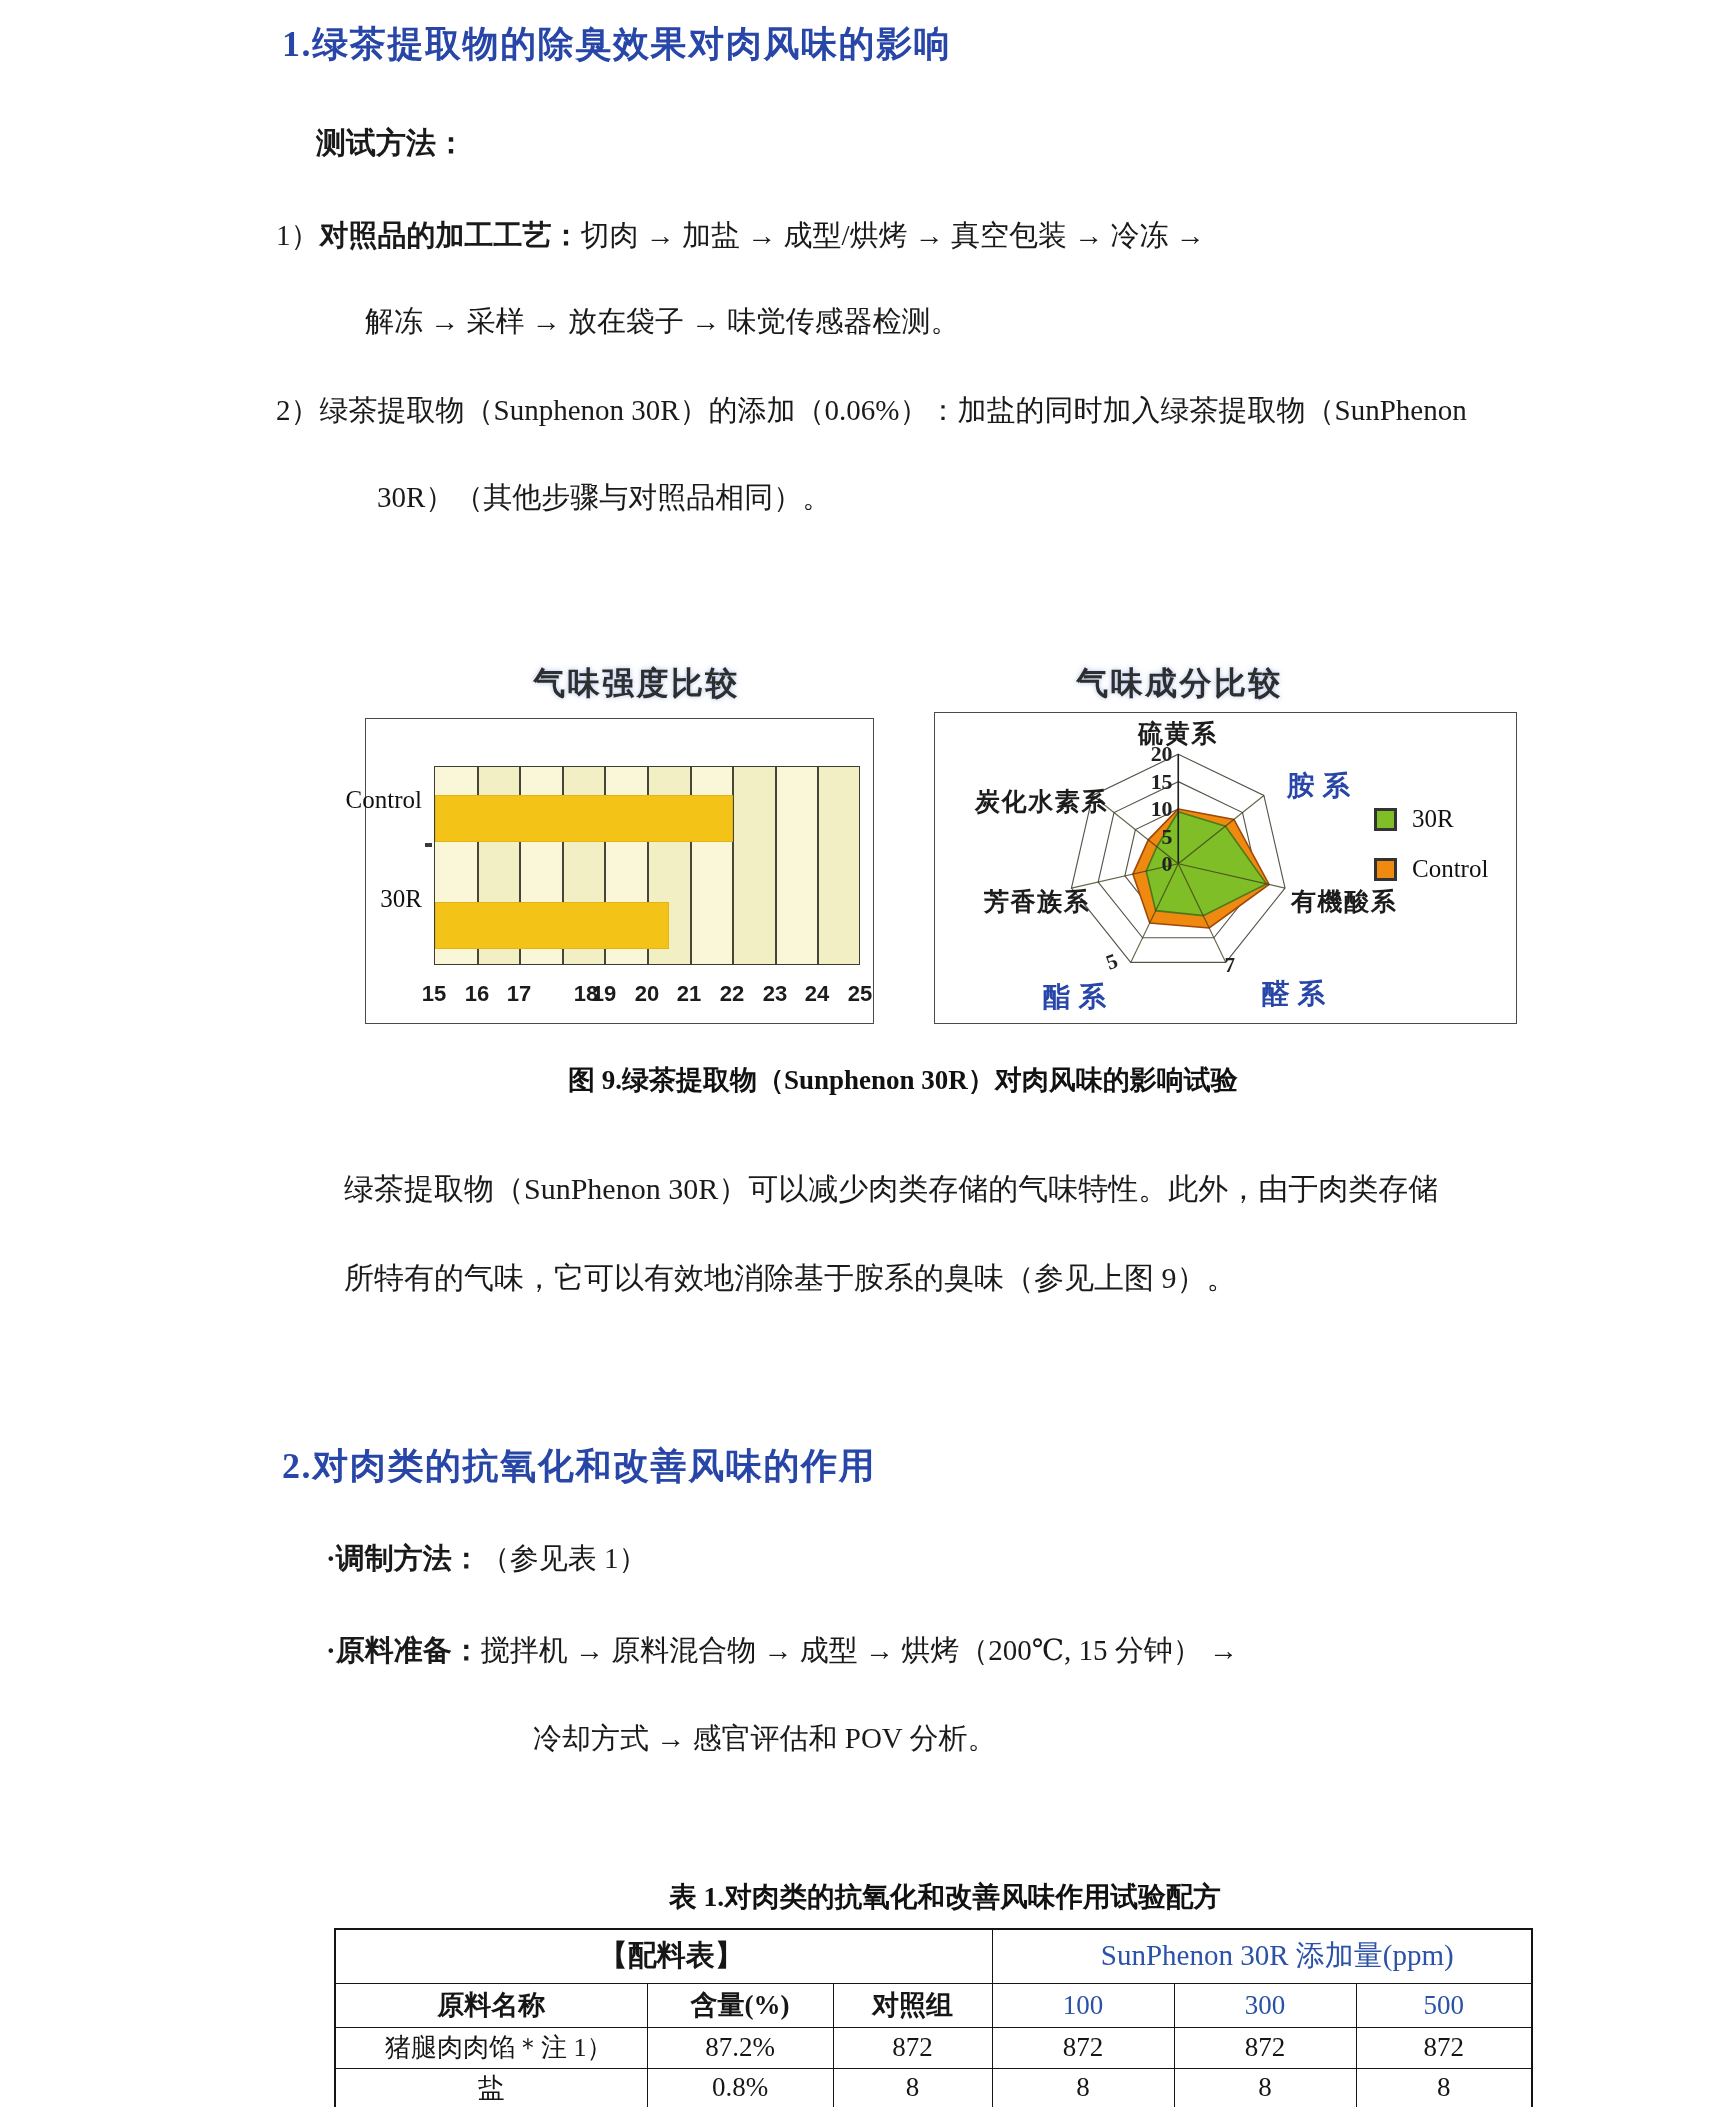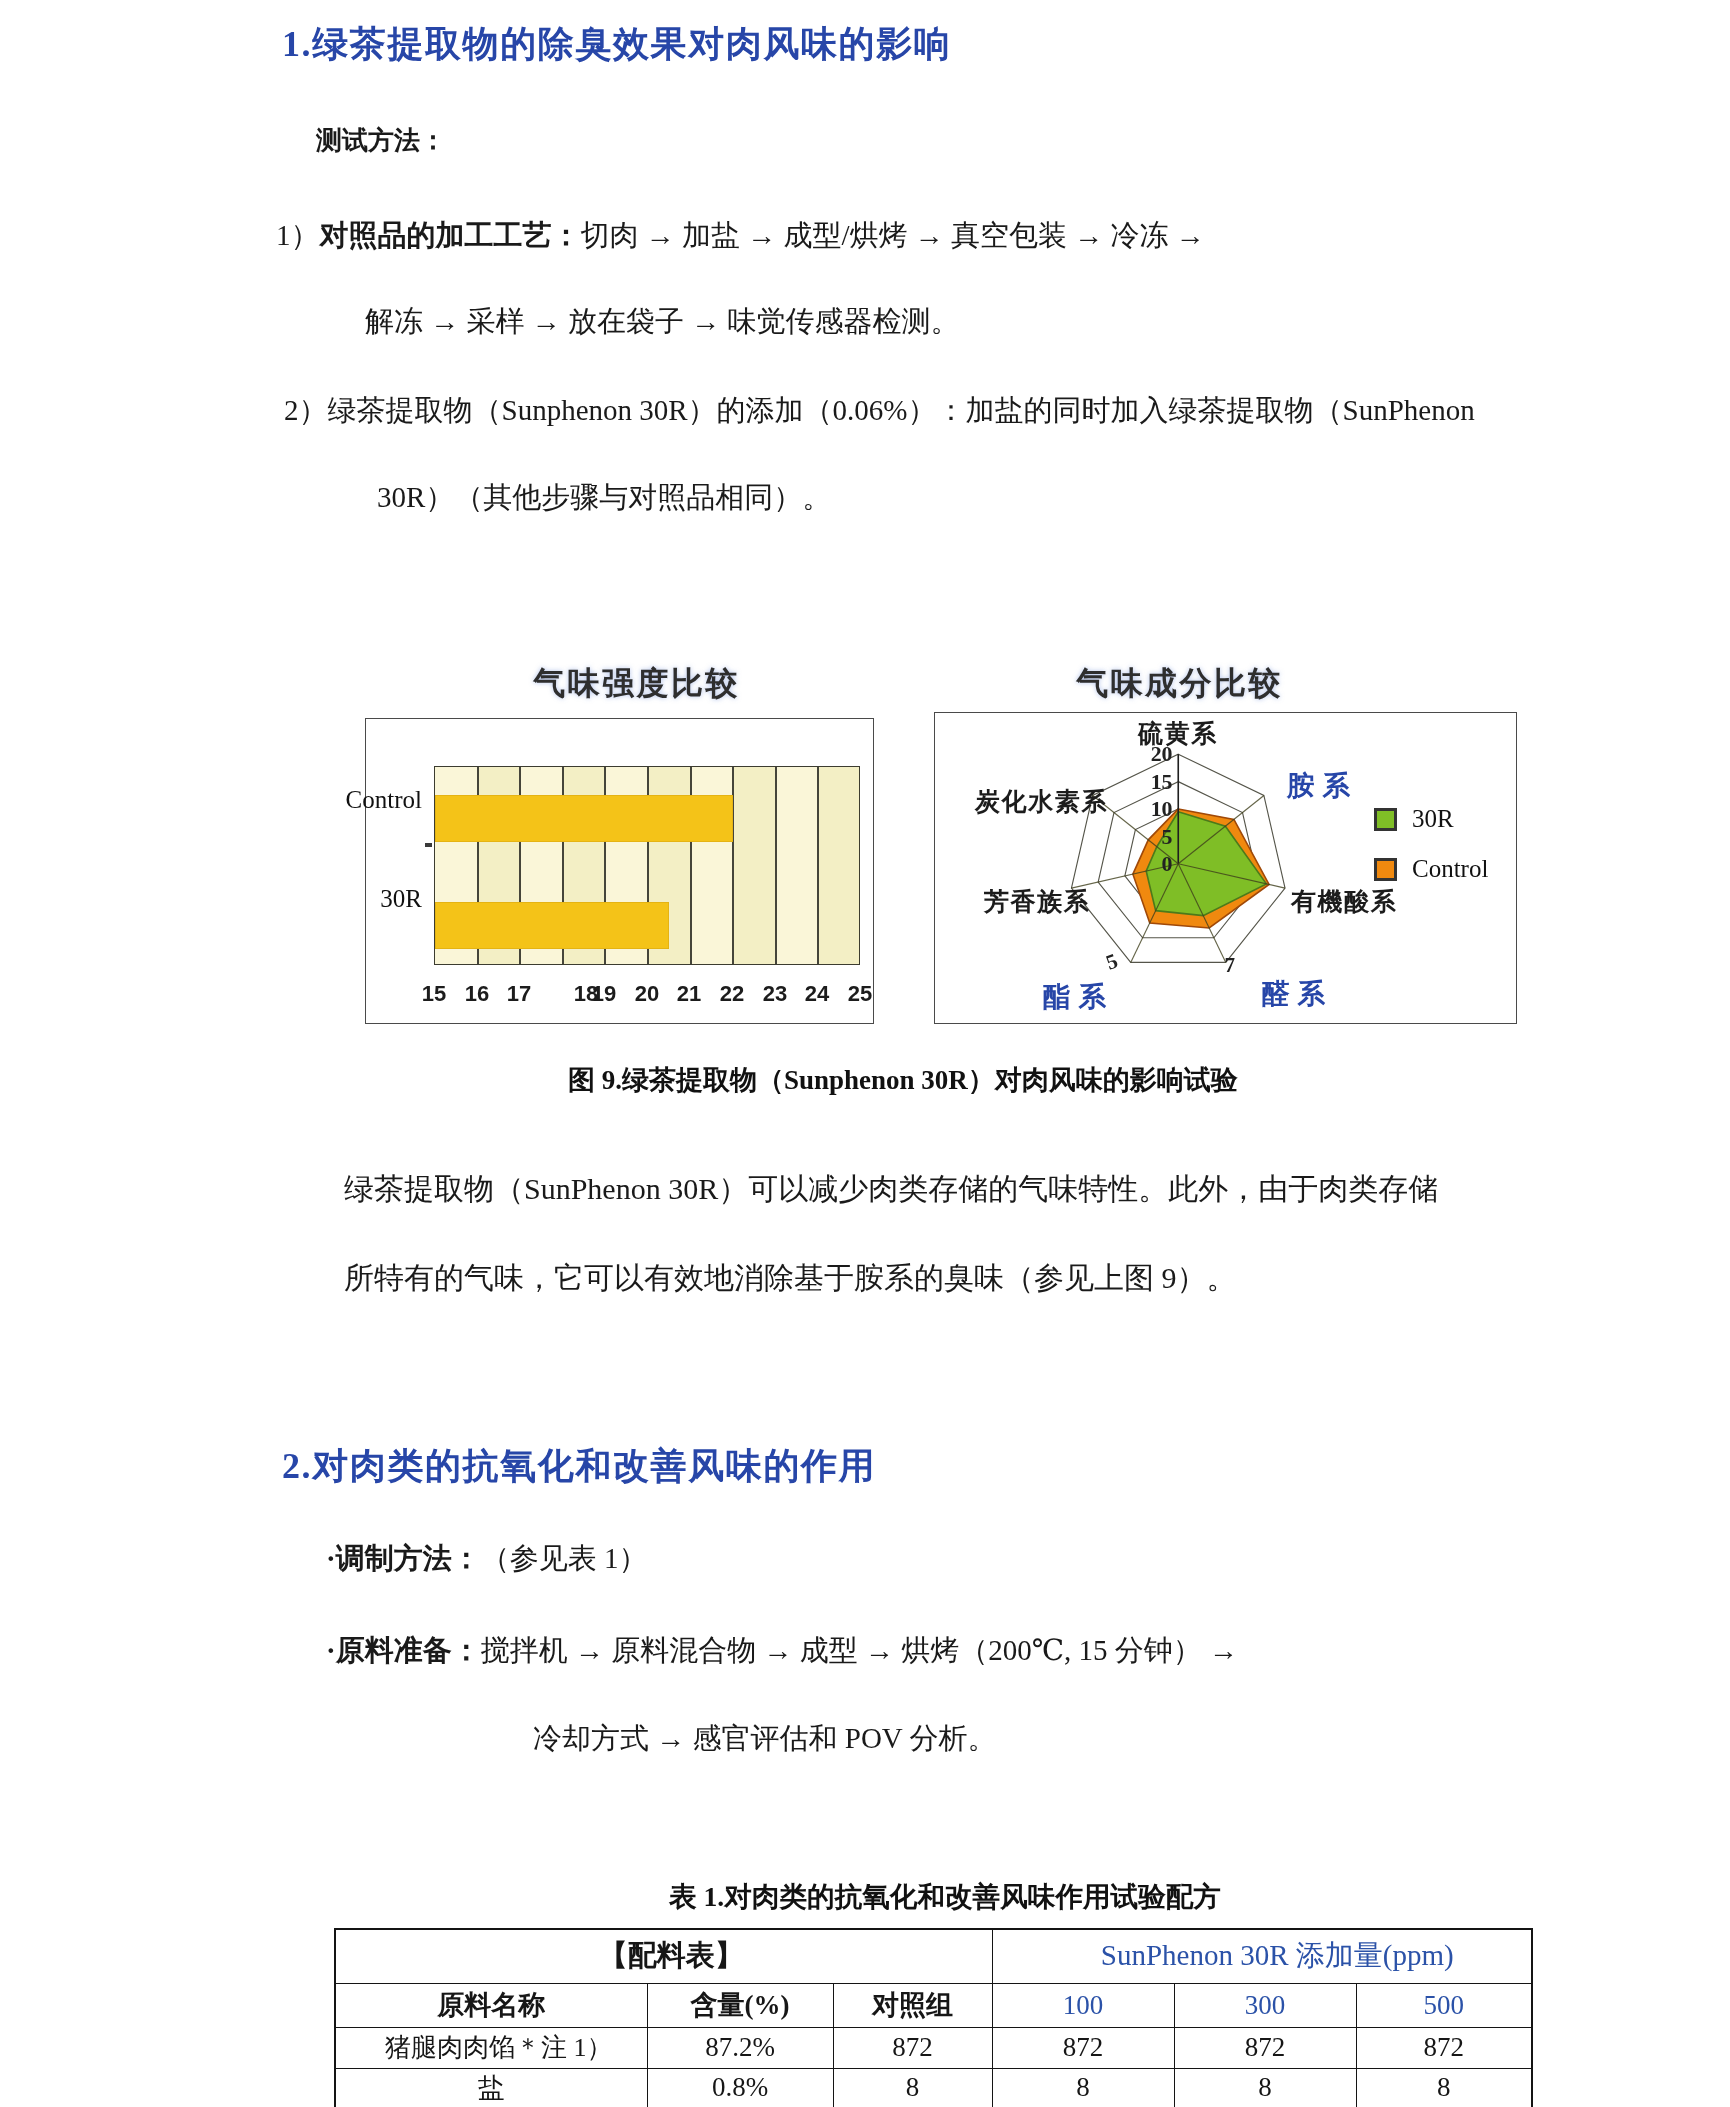--- a/index.html
+++ b/index.html
@@ -34,27 +34,27 @@
   td.blue{color:#2B52A8;}
   td.left{text-align:left;padding-left:16px;}
   .artifact-dash{position:absolute;width:7.3px;height:4px;background:#3a3a3a;}
 </style>
 </head>
 <body>
 
 <div class="page">
 
   <div class="abs h-blue" style="left:282px;top:19.5px;">1.绿茶提取物的除臭效果对肉风味的影响</div>
-  <div class="abs body-line bold" style="left:316px;top:123px;font-size:26px;">测试方法：</div>
+  <div class="abs body-line bold" style="left:316px;top:123px;font-size:30px;">测试方法：</div>
 
   <div class="abs body-line" style="left:276px;top:216px;">
     <span>1）</span><span class="bold">对照品的加工工艺：</span><span>切肉 → 加盐 → 成型/烘烤 → 真空包装 → 冷冻 →</span>
   </div>
   <div class="abs body-line" style="left:365px;top:302px;">解冻 → 采样 → 放在袋子 → 味觉传感器检测。</div>
-  <div class="abs body-line" style="left:276px;top:391px;margin-left:8px;">2）绿茶提取物（Sunphenon 30R）的添加（0.06%）：加盐的同时加入绿茶提取物（SunPhenon</div>
+  <div class="abs body-line" style="left:276px;top:391px;">2）绿茶提取物（Sunphenon 30R）的添加（0.06%）：加盐的同时加入绿茶提取物（SunPhenon</div>
   <div class="abs body-line" style="left:377px;top:478px;">30R）（其他步骤与对照品相同）。</div>
 
   <div class="abs chart-title" style="left:511px;top:662px;width:251px;">气味强度比较</div>
   <div class="abs chart-title" style="left:1054px;top:662px;width:251px;">气味成分比较</div>
 
   <div class="chart-box" style="left:365px;top:718px;width:507px;height:304px;"></div>
   <div id="bar-plot">
       <div class="gridline" style="left: 42px;"></div>
       <div class="gridline" style="left: 84px;"></div>
       <div class="gridline" style="left: 127px;"></div>

